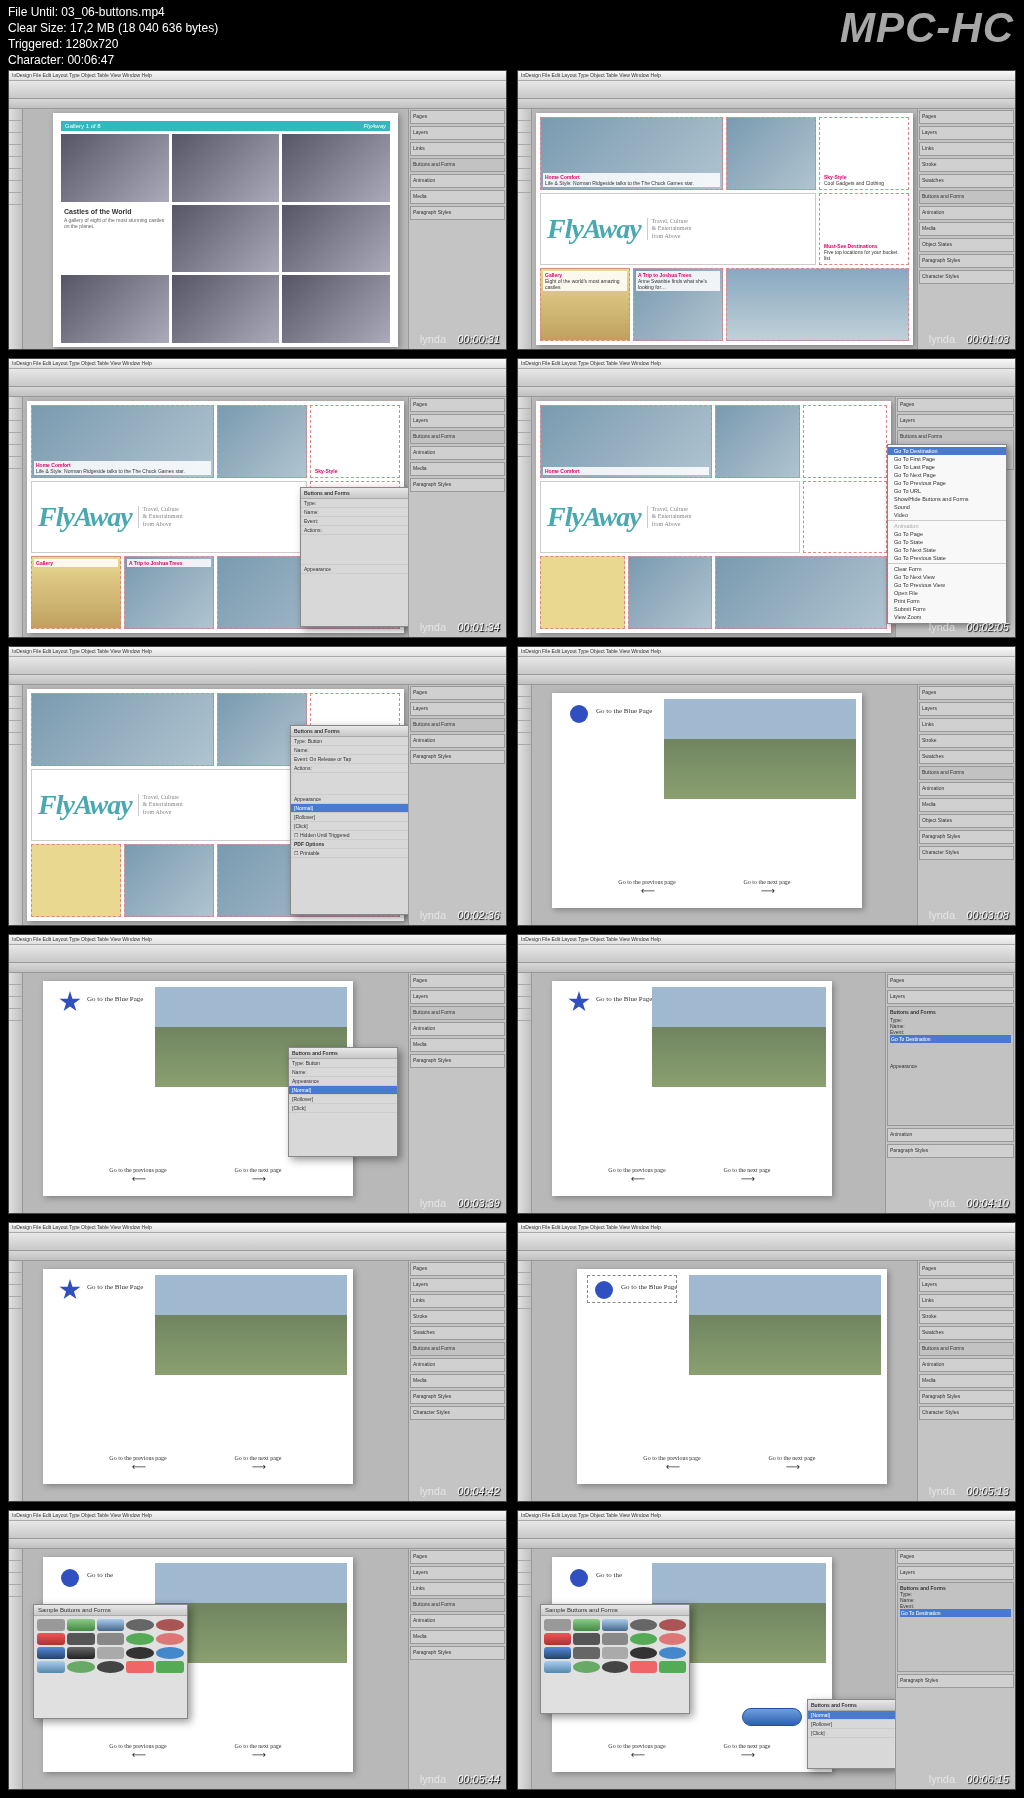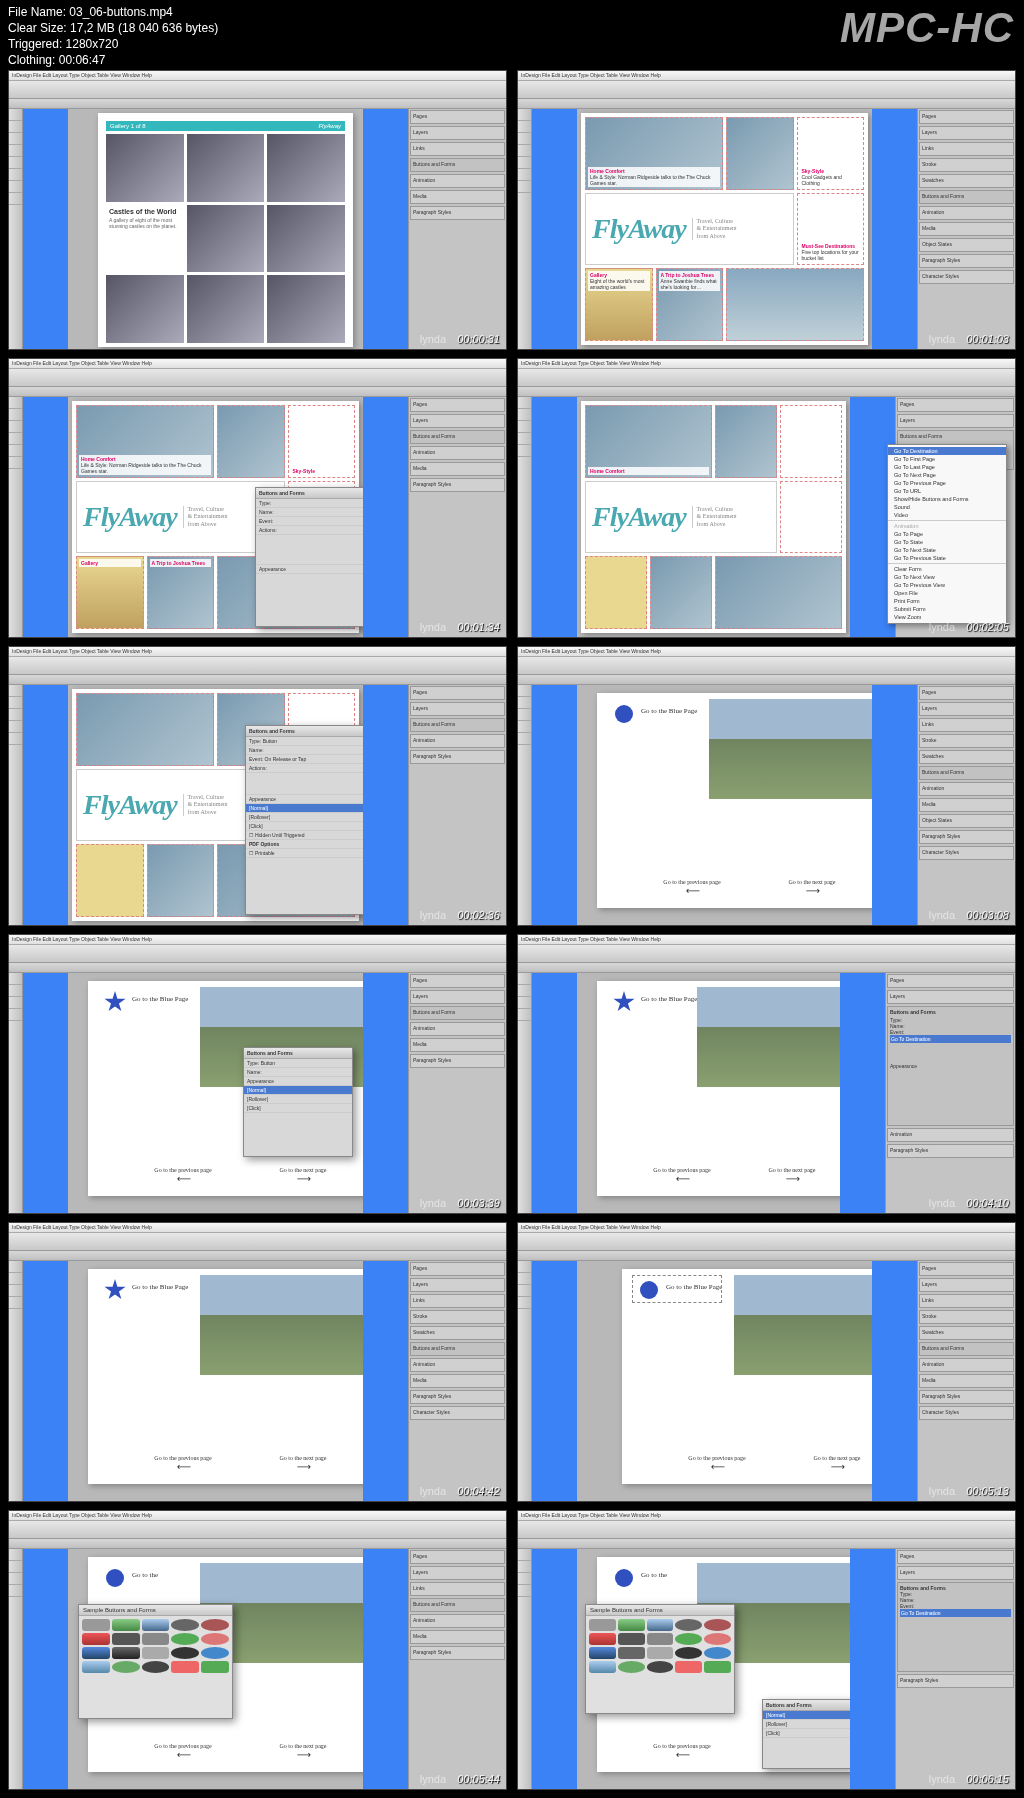--- a/index.html
+++ b/index.html
@@ -61,21 +61,20 @@
   .toolbar2 {
     height: 10px;
     background: linear-gradient(#d8d8d8,#c0c0c0);
     border-bottom: 1px solid #999;
   }
   .workarea {
     position: absolute;
     top: 38px; bottom: 0; left: 0; right: 0;
     display: flex;
     background: #3b82f6;
-    gap: 45px;
   }
   .sidebar-left {
     width: 14px;
     background: linear-gradient(90deg,#e0e0e0,#c0c0c0);
     border-right: 1px solid #999;
     display: flex; flex-direction: column;
   }
   .sidebar-left .tool { height: 12px; border-bottom: 1px solid #aaa; }
   .canvas-wrap {
     flex: 1;
@@ -289,24 +288,24 @@
     width: 60px; height: 18px;
     background: linear-gradient(#6aa0e0,#3060b0);
     border-radius: 9px;
     border: 1px solid #2050a0;
   }
 </style>
 </head>
 <body>
 
 <div class="file-info">
-  <div><span>File Name:</span> <span>03_06-buttons.mp4</span></div>
+  <div><span>File Until:</span> <span>03_06-buttons.mp4</span></div>
   <div><span>Clear Size:</span> <span>17,2 MB (18 040 636 bytes)</span></div>
   <div><span>Triggered:</span> <span>1280x720</span></div>
-  <div><span>Clothing:</span> <span>00:06:47</span></div>
+  <div><span>Character:</span> <span>00:06:47</span></div>
 </div>
 <div class="player-badge">MPC-HC</div>
 
 <div class="grid">
 
   <div class="thumb">
     <div class="menubar">InDesign  File  Edit  Layout  Type  Object  Table  View  Window  Help</div>
     <div class="toolbar"></div>
     <div class="toolbar2"></div>
     <div class="workarea">

